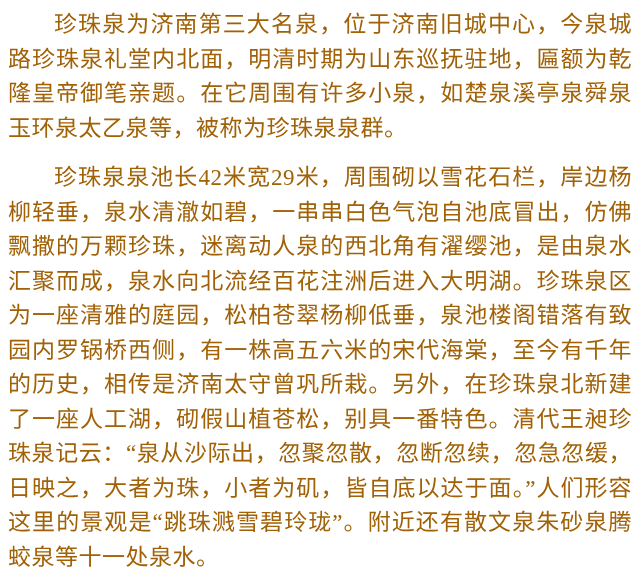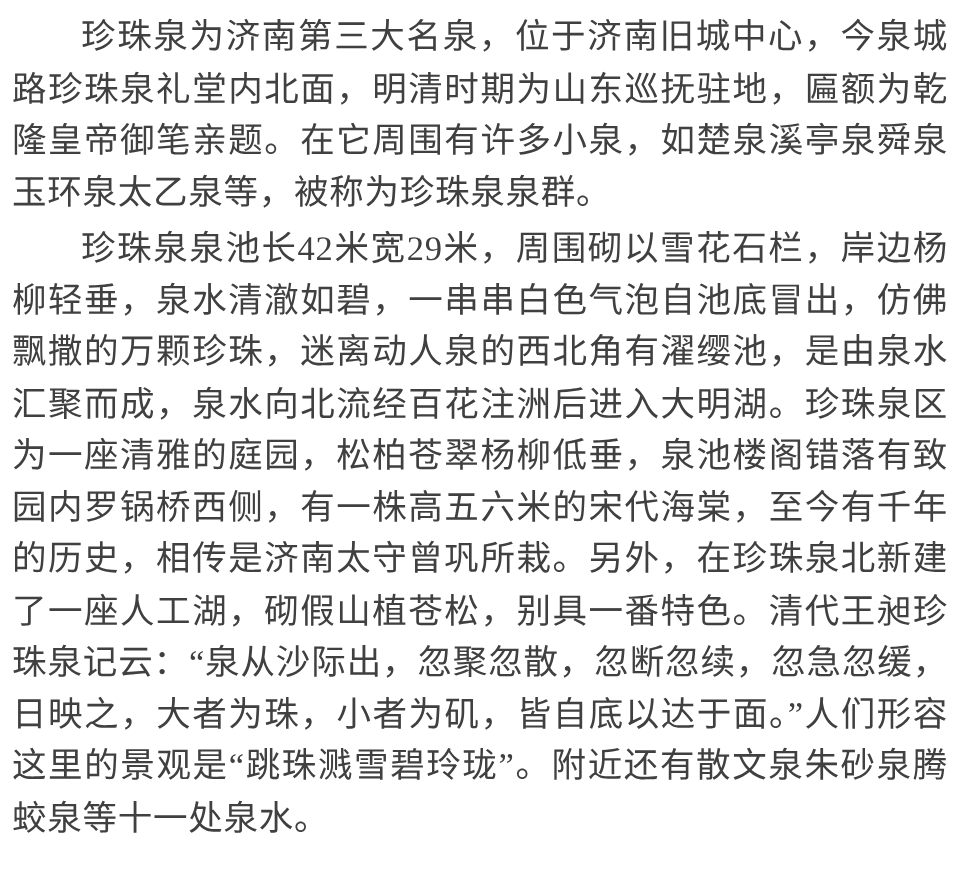--- a/index.html
+++ b/index.html
@@ -16,28 +16,28 @@
     box-sizing: border-box;
     width: 640px;
     height: 584px;
     padding: 8px 8px 0 8px;
     background: #ffffff;
   }
   .para {
     font-family: "Liberation Serif", "DejaVu Serif", serif;
     font-size: 23px;
     line-height: 34.5px;
-    color: #404040;
+    color: #a16207;
     text-indent: 2em;
     text-align: justify;
     margin: 0;
     letter-spacing: 0.5px;
   }
   .para + .para {
-    margin-top: 3px;
+    margin-top: 15px;
   }
 </style>
 </head>
 <body>
 
 <div class="page">
   <p class="para">珍珠泉为济南第三大名泉，位于济南旧城中心，今泉城路珍珠泉礼堂内北面，明清时期为山东巡抚驻地，匾额为乾隆皇帝御笔亲题。在它周围有许多小泉，如楚泉溪亭泉舜泉玉环泉太乙泉等，被称为珍珠泉泉群。</p>
   <p class="para">珍珠泉泉池长42米宽29米，周围砌以雪花石栏，岸边杨柳轻垂，泉水清澈如碧，一串串白色气泡自池底冒出，仿佛飘撒的万颗珍珠，迷离动人泉的西北角有濯缨池，是由泉水汇聚而成，泉水向北流经百花注洲后进入大明湖。珍珠泉区为一座清雅的庭园，松柏苍翠杨柳低垂，泉池楼阁错落有致园内罗锅桥西侧，有一株高五六米的宋代海棠，至今有千年的历史，相传是济南太守曾巩所栽。另外，在珍珠泉北新建了一座人工湖，砌假山植苍松，别具一番特色。清代王昶珍珠泉记云：“泉从沙际出，忽聚忽散，忽断忽续，忽急忽缓，日映之，大者为珠，小者为矶，皆自底以达于面。”人们形容这里的景观是“跳珠溅雪碧玲珑”。附近还有散文泉朱砂泉腾蛟泉等十一处泉水。</p>
 </div>
 

